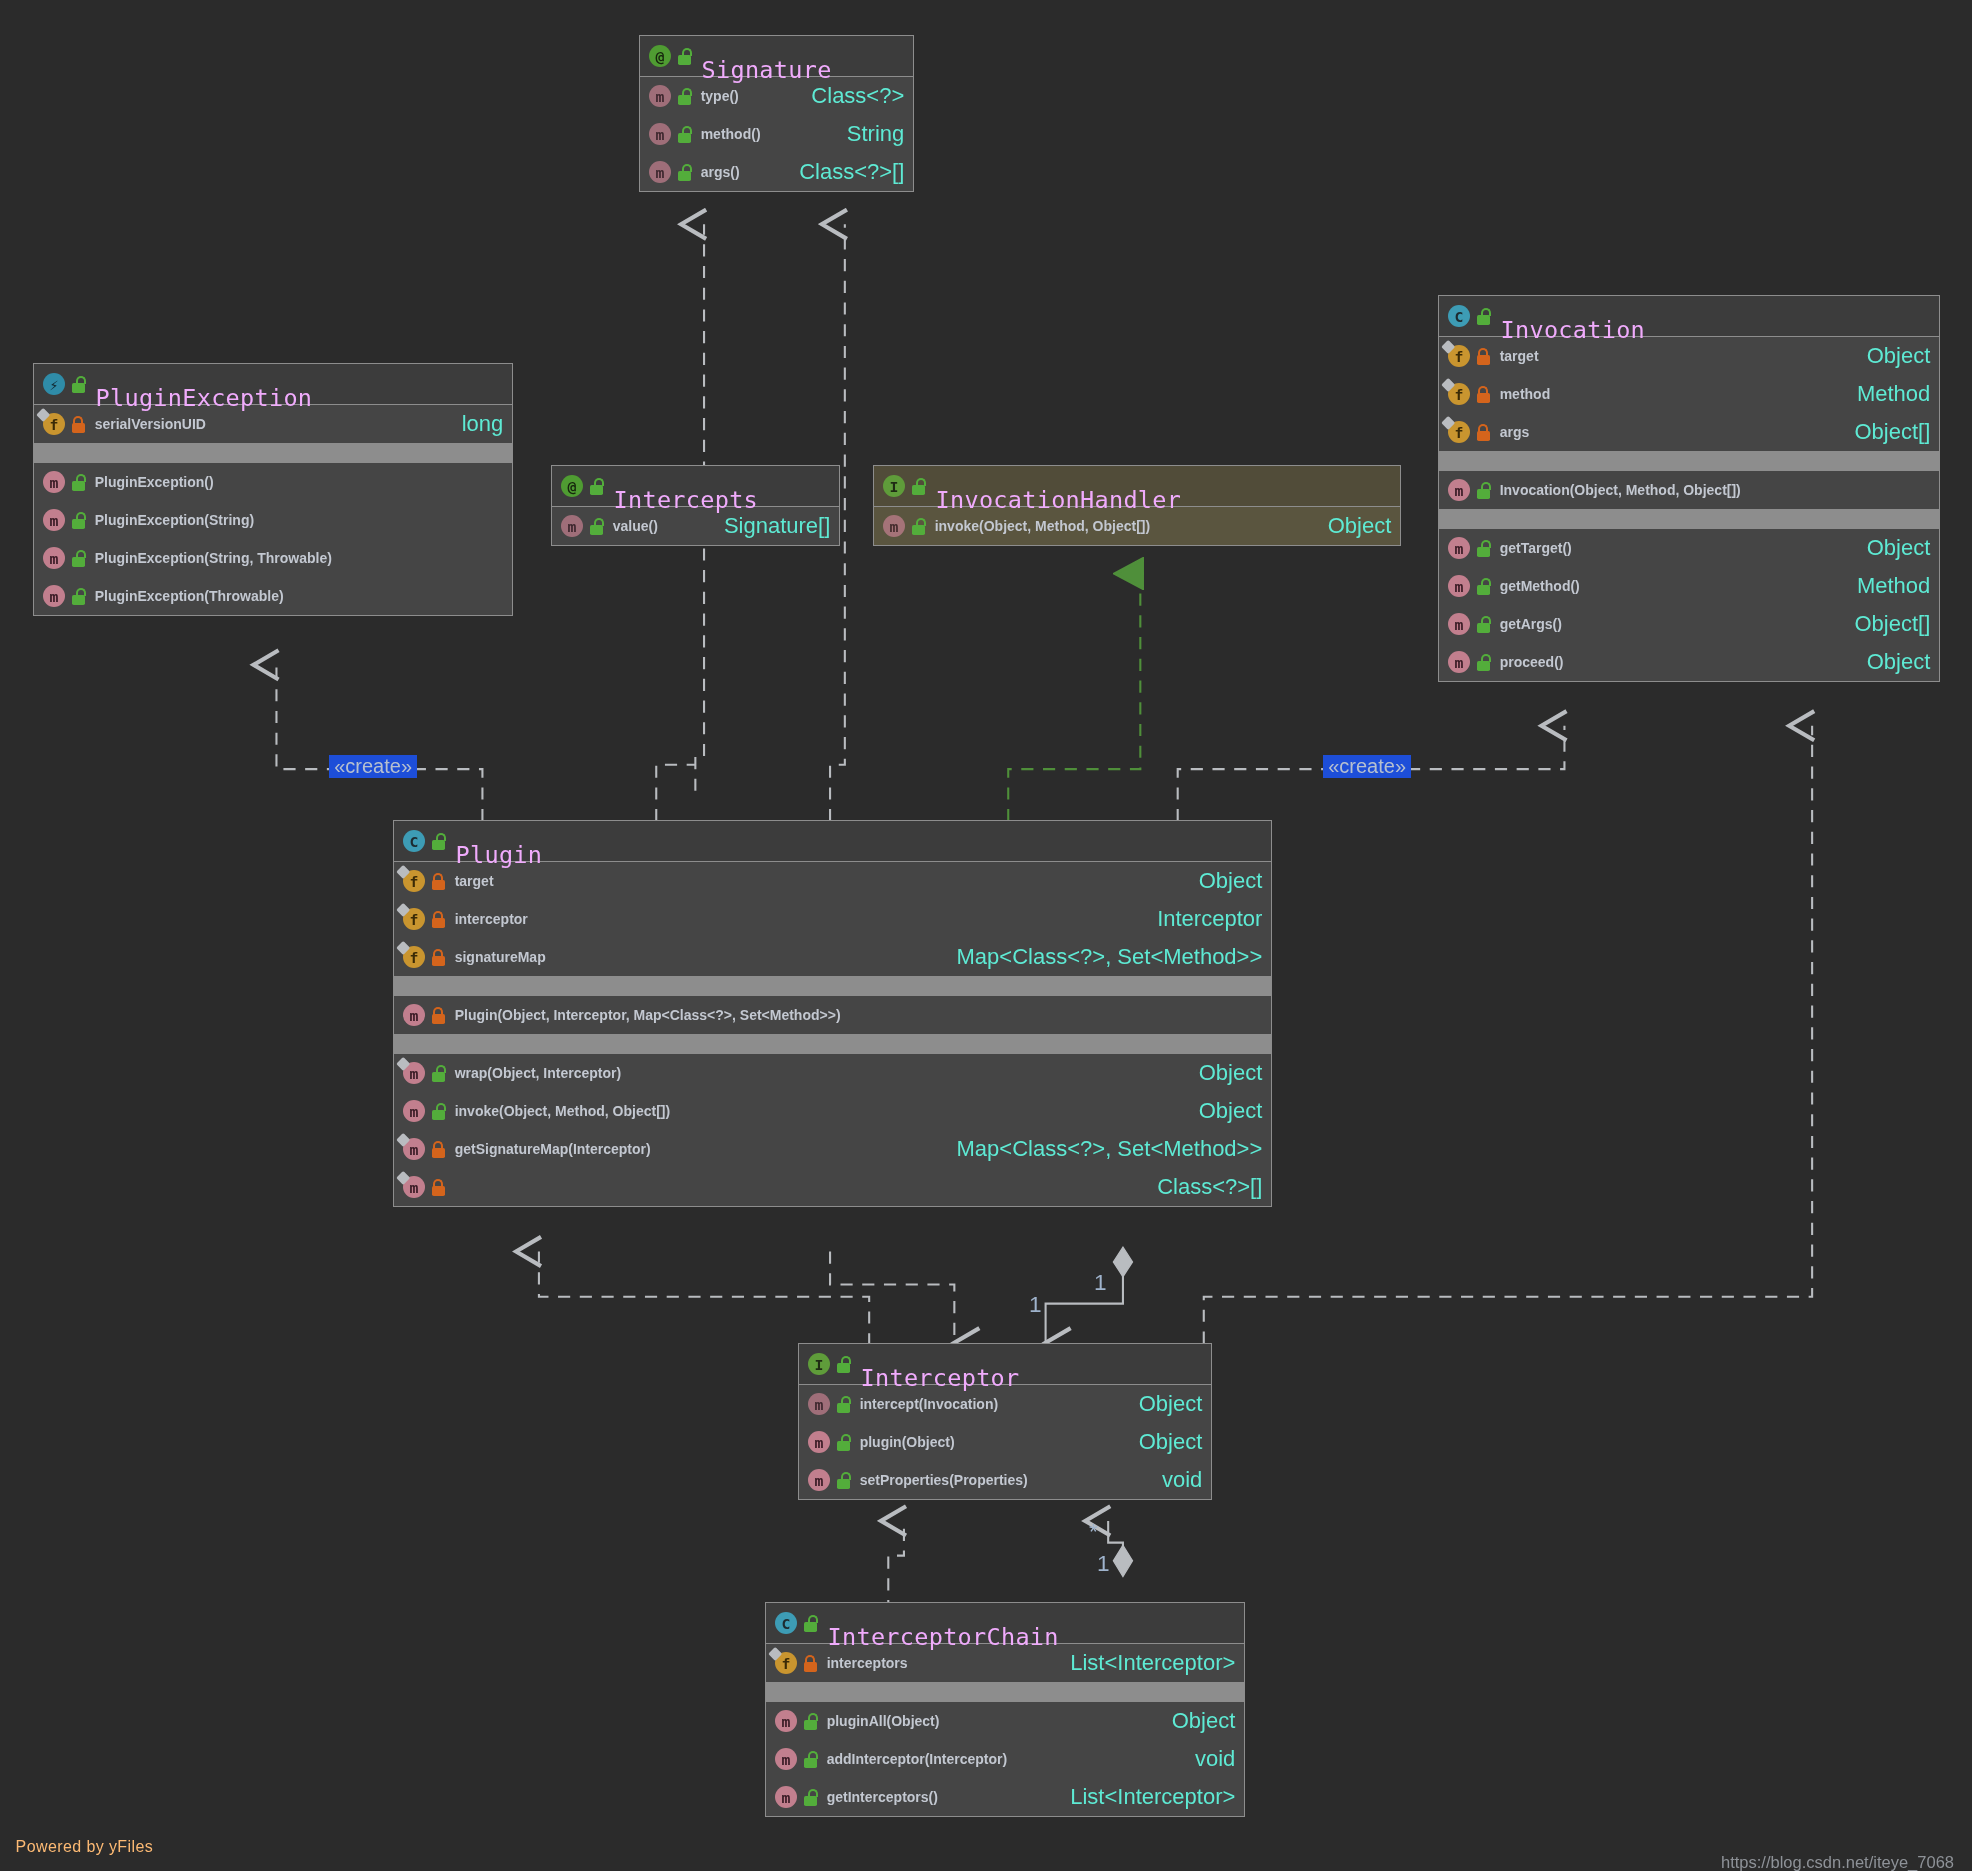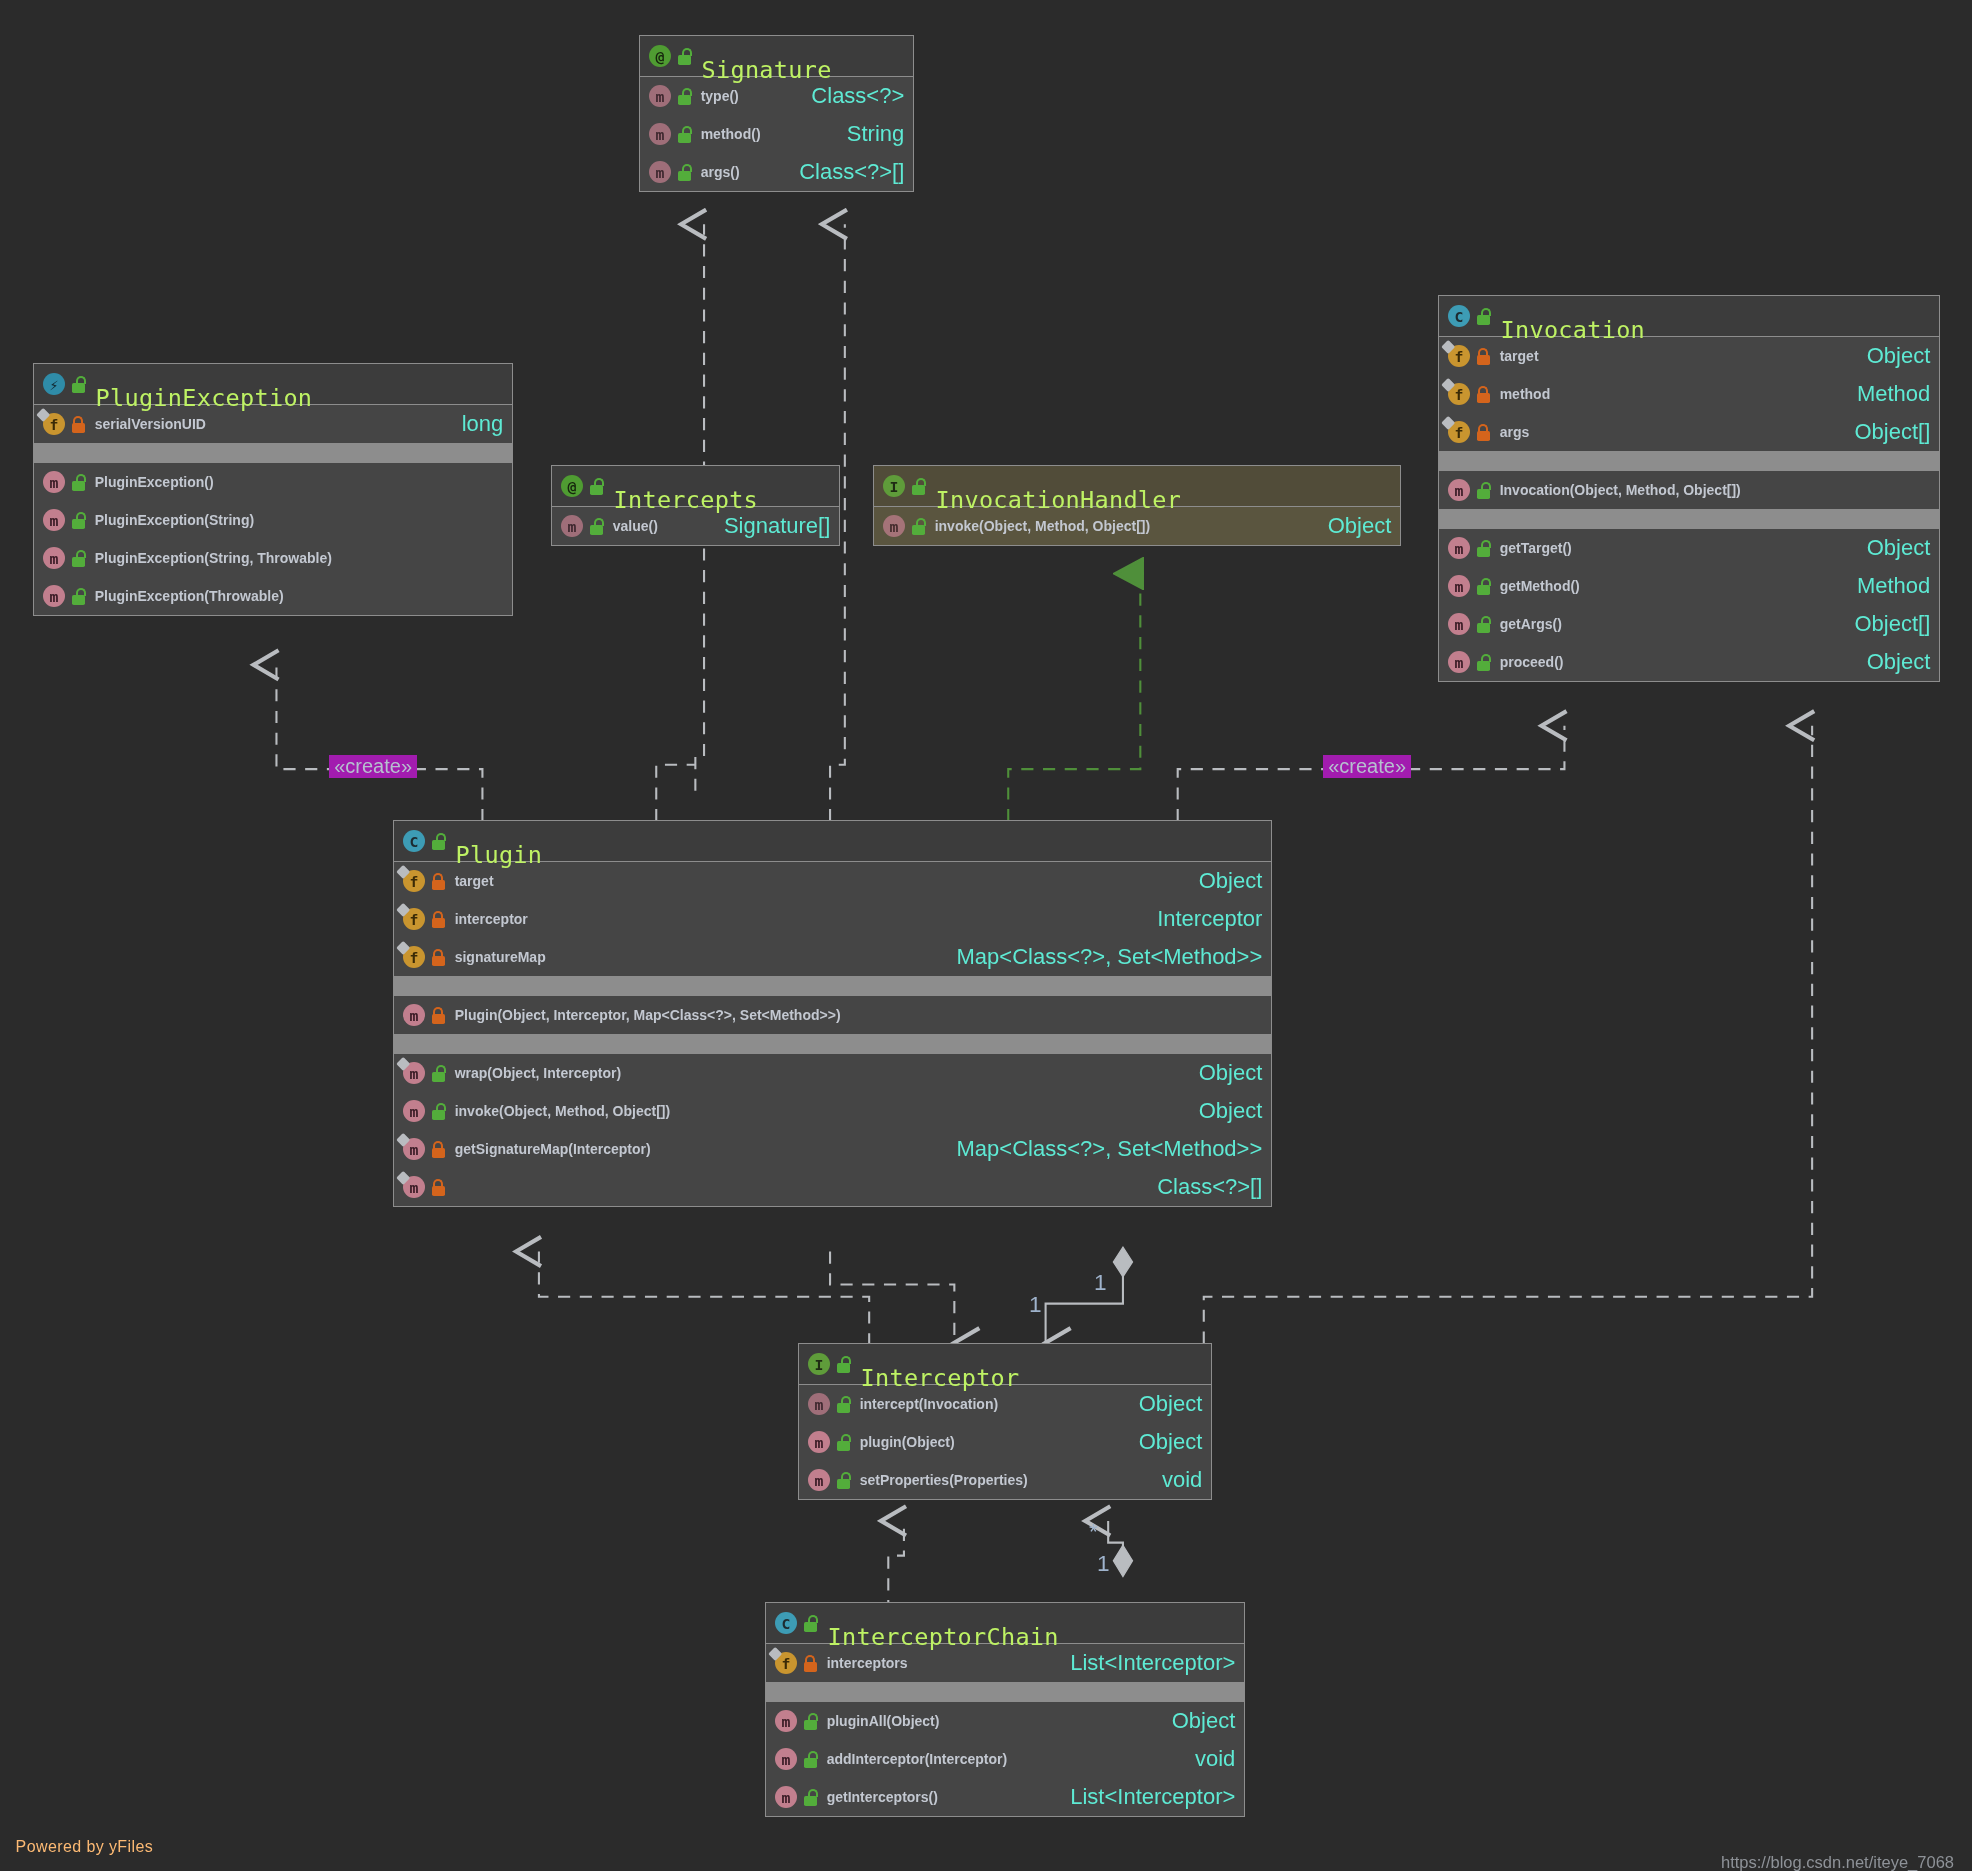--- a/index.html
+++ b/index.html
@@ -40,21 +40,21 @@
     background: #3c3c3c;
     border-bottom: 0.9px solid #8d8d8d;
     display: flex;
     align-items: center;
     padding: 0 8.7px;
     height: 40px;
   }
   .uml-head .title {
     font-family: "DejaVu Sans Mono", "Liberation Mono", monospace;
     font-size: 23.5px;
-    color: #bef264;
+    color: #f0abfc;
     letter-spacing: 0.3px;
     margin-left: 8.7px;
     white-space: nowrap;
     margin-top: 27px;
   }
   .uml-sect {
     padding: 0;
   }
   .uml-sep {
     background: #8d8d8d;
@@ -139,21 +139,21 @@
   .lock.pub .body { background: #53ad3b; }
   .lock.pub .shackle { border-color: #53ad3b; border-bottom-color: transparent; left: 5.2px; }
   .lock.priv .body { background: #d4641c; }
   .lock.priv .shackle { border-color: #d4641c; border-bottom-color: transparent; left: 1.7px; }
 
   
   .edge-label {
     position: absolute;
     color: #b6c0cf;
     font-size: 20px;
-    background: #a21caf;
+    background: #1d4ed8;
     padding: 0 5.2px;
     white-space: nowrap;
     font-family: "Liberation Sans", sans-serif;
   }
   .mult-label {
     position: absolute;
     color: #9fb3cc;
     font-size: 22.6px;
     font-family: "Liberation Sans", sans-serif;
   }

